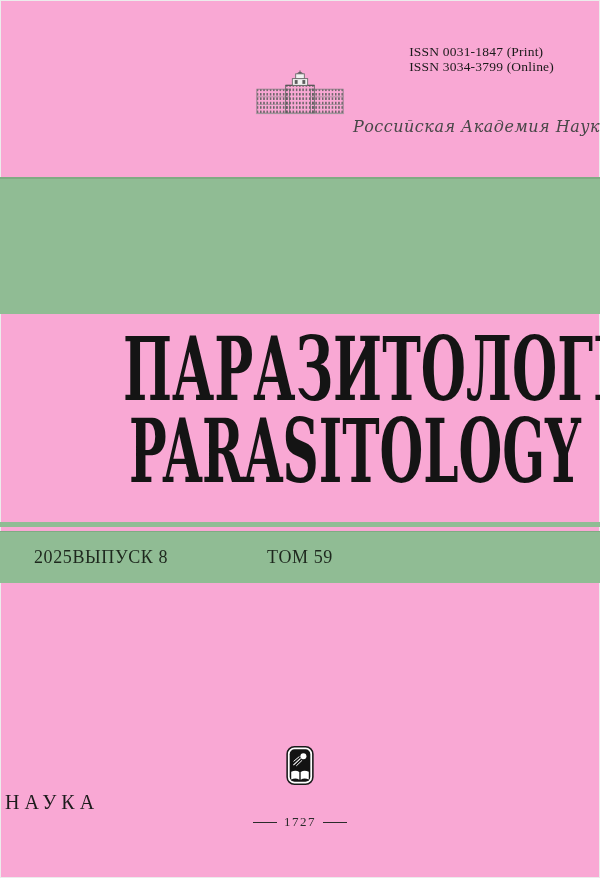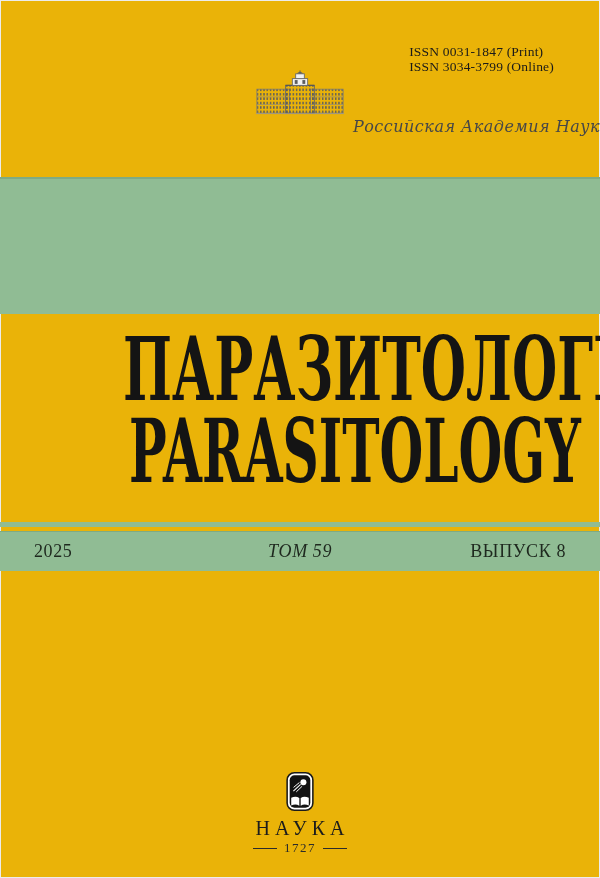--- a/index.html
+++ b/index.html
@@ -1,19 +1,19 @@
 <!DOCTYPE html>
 <html><head>
 <meta charset="utf-8">
 <style>
   html,body{margin:0;padding:0;background:#fff;}
   .page{
     position:relative;
     width:600px;height:878px;
-    background:#eab308;
+    background:#f9a8d4;
     overflow:hidden;
     font-family:"Liberation Serif", serif;
     box-shadow: inset 0 0 0 1px #ececec;
   }
   
   .issn{
     position:absolute; top:44px; right:46px;
     font-size:13.5px; line-height:15px; color:#1a1a1a;
     text-align:left; letter-spacing:.2px;
   }
@@ -41,42 +41,42 @@
     top:309px; height:5px;
     background:#90BC94;
   }
   .green-stripe-lower{
     position:absolute; left:0; width:100%;
     top:522px; height:5px;
     background:#90BC94;
   }
   .issue-band{
     position:absolute; left:0; width:100%;
-    top:531px; height:40px;
+    top:531px; height:52px;
     background:#90BC94;
     border-top:1px solid #7FAB83;
     box-sizing:border-box;
-    display:flex; align-items:center; justify-content:space-between;
+    display:flex; align-items:center; justify-content:flex-start;
     padding:10px 34px;
     font-size:18px; color:#1E281E; letter-spacing:.6px;
   }
   .issue-band .vol{
-    position:absolute; left:0; right:0; text-align:center;font-style:italic;
+    position:absolute; left:0; right:0; text-align:center;
   }
   
   .title-line{
     position:absolute; left:0; width:100%;
     text-align:center; white-space:nowrap;
     font-family:"DejaVu Serif", serif;
     font-weight:bold; color:#141414; line-height:1;
   }
   .title-ru{ top:325px; font-size:88px; transform:scaleX(.59); transform-origin:50% 50%;}
   .title-en{ top:407px; font-size:88px; transform:scaleX(.57); transform-origin:50% 50%;}
   
-  .publisher{position:absolute; top:772px; left:0; width:100%; text-align:center;}
+  .publisher{position:absolute; top:746px; left:0; width:100%; text-align:left;}
   .publisher svg{display:block;margin:0 auto;}
   .publisher-name{
     margin-top:6px;
     font-size:20px; letter-spacing:5px; color:#1c1c1c;
     text-indent:5px;
   }
   .founded{
     margin-top:0;
     display:flex; align-items:center; justify-content:center; gap:7px;
     color:#2b2b2b; font-size:13px; letter-spacing:1.5px;

